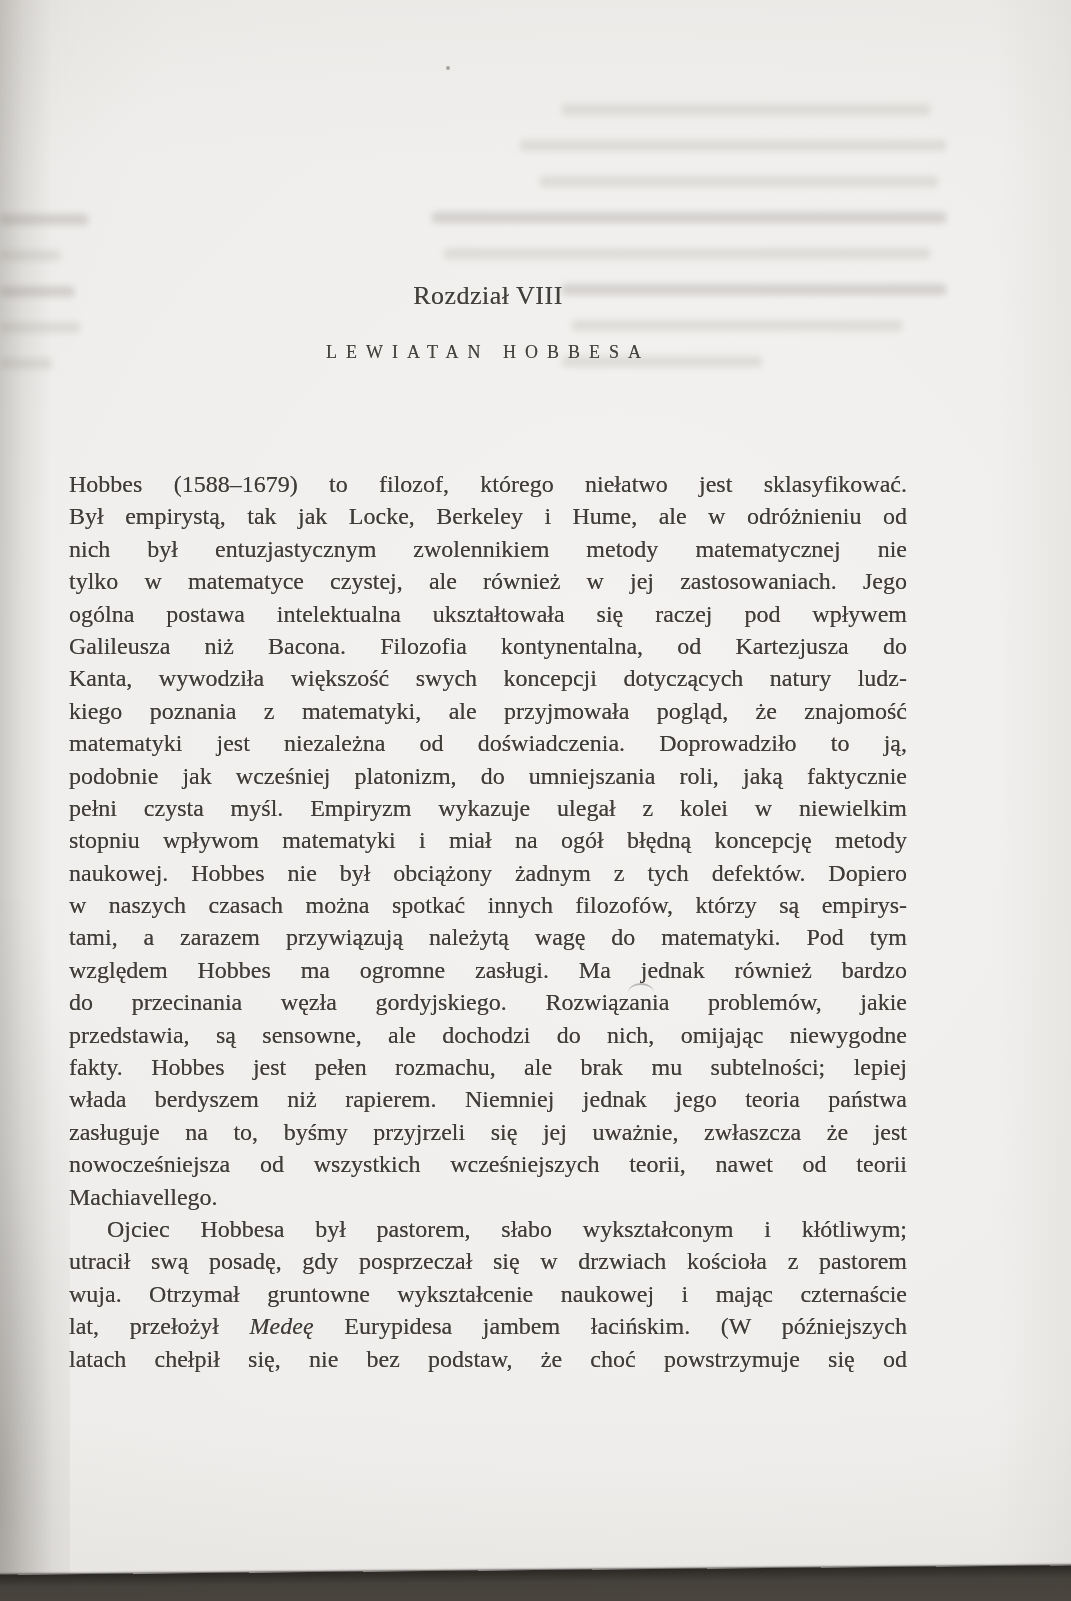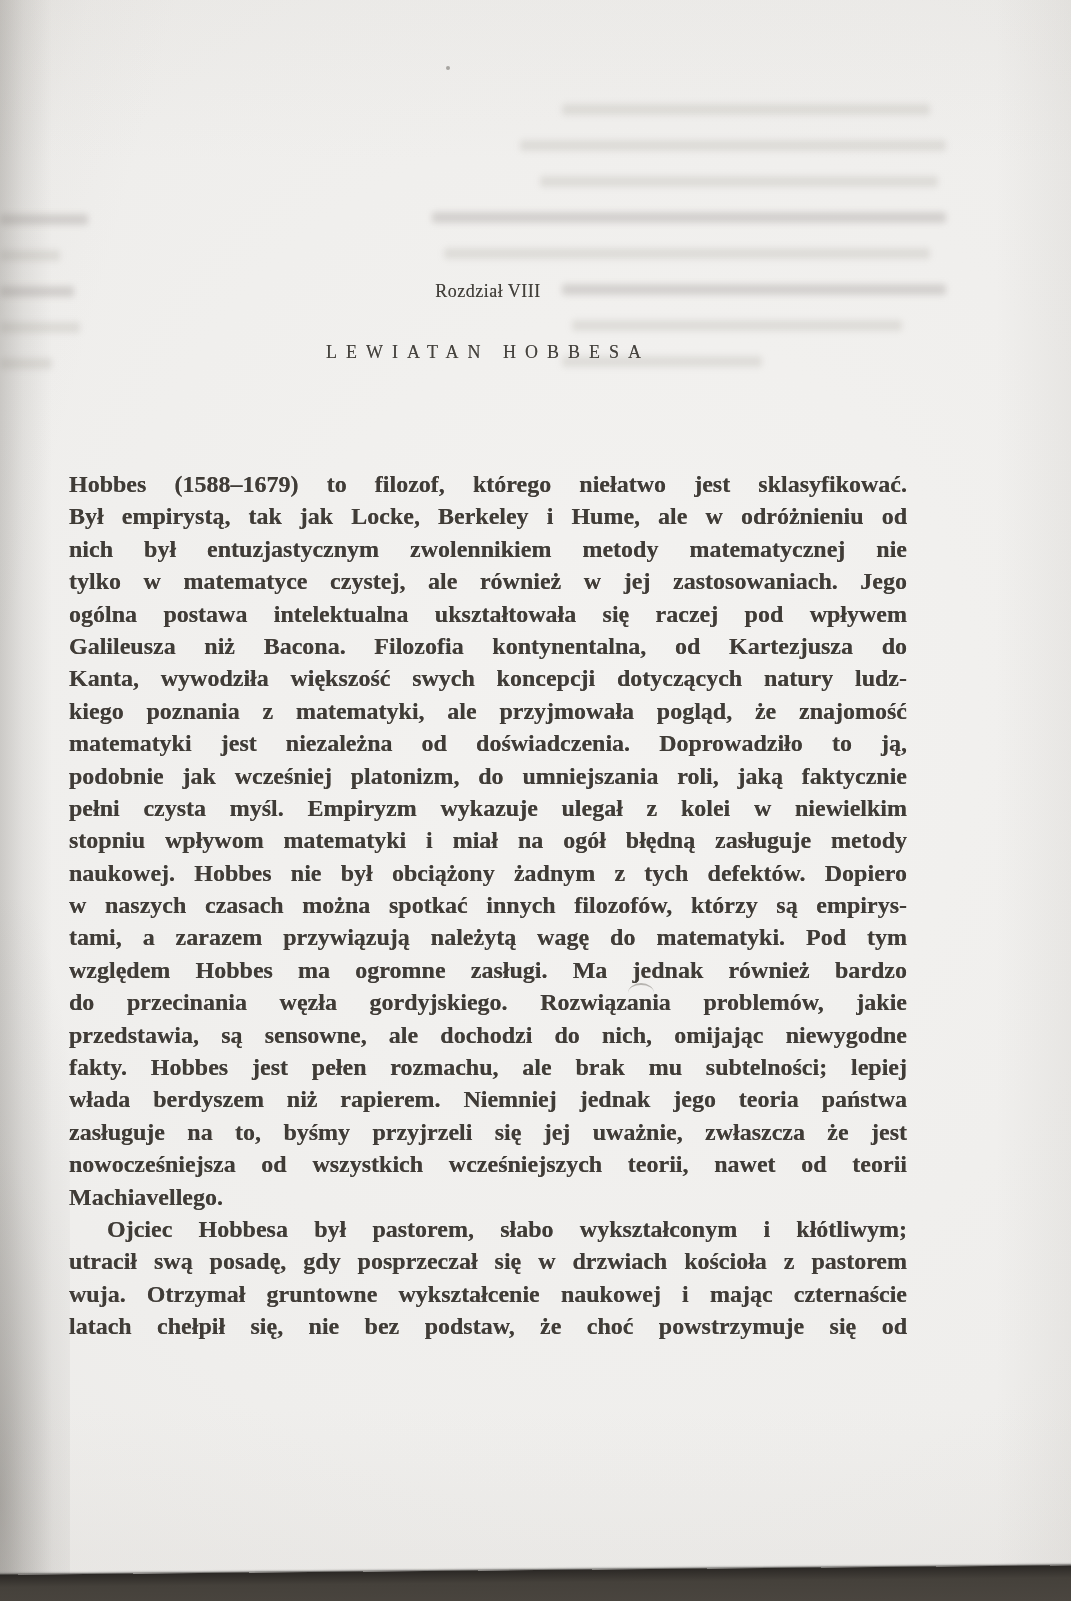--- a/index.html
+++ b/index.html
@@ -51,35 +51,34 @@
   .caret-artifact {
     position: absolute; left: 628px; top: 983px; width: 26px; height: 8px;
     border-top: 2px solid rgba(110,106,100,0.45);
     border-radius: 50% 50% 0 0 / 100% 100% 0 0;
     filter: blur(0.7px);
   }
 
   
   .chapter-heading {
     position: absolute; left: 69px; width: 838px; top: 281px;
-    text-align: center; font-size: 18px; letter-spacing: 0.5px;
+    text-align: center; font-size: 26px; letter-spacing: 0.5px;
     color: #43403b;
     text-shadow: 0 0 0.6px rgba(67,64,59,0.65);
   }
   .chapter-title {
     position: absolute; left: 69px; width: 838px; top: 342px;
     text-align: center; font-size: 18px; letter-spacing: 9px;
     color: #45423d;
     text-shadow: 0 0 0.6px rgba(69,66,61,0.6);
   }
   .bodytext {
     position: absolute; left: 69px; top: 468px; width: 838px;
     font-size: 24px;
     text-shadow: 0 0 0.6px rgba(64,60,55,0.7);
-    font-weight: bold;
   }
   .tl {
     height: 32.4px; line-height: 32.4px;
     text-align: justify; text-align-last: justify;
   }
   .tl.lastline { text-align-last: left; }
   .tl.firstindent { text-indent: 38px; }
   .ital { font-style: italic; }
 </style>
 </head>
@@ -110,37 +109,38 @@
       <div class="tl">Był empirystą, tak jak Locke, Berkeley i Hume, ale w odróżnieniu od</div>
       <div class="tl">nich był entuzjastycznym zwolennikiem metody matematycznej nie</div>
       <div class="tl">tylko w matematyce czystej, ale również w jej zastosowaniach. Jego</div>
       <div class="tl">ogólna postawa intelektualna ukształtowała się raczej pod wpływem</div>
       <div class="tl">Galileusza niż Bacona. Filozofia kontynentalna, od Kartezjusza do</div>
       <div class="tl">Kanta, wywodziła większość swych koncepcji dotyczących natury ludz-</div>
       <div class="tl">kiego poznania z matematyki, ale przyjmowała pogląd, że znajomość</div>
       <div class="tl">matematyki jest niezależna od doświadczenia. Doprowadziło to ją,</div>
       <div class="tl">podobnie jak wcześniej platonizm, do umniejszania roli, jaką faktycznie</div>
       <div class="tl">pełni czysta myśl. Empiryzm wykazuje ulegał z kolei w niewielkim</div>
-      <div class="tl">stopniu wpływom matematyki i miał na ogół błędną zasługuje metody</div>
+      <div class="tl">stopniu wpływom matematyki i miał na ogół błędną koncepcję metody</div>
       <div class="tl">naukowej. Hobbes nie był obciążony żadnym z tych defektów. Dopiero</div>
       <div class="tl">w naszych czasach można spotkać innych filozofów, którzy są empirys-</div>
       <div class="tl">tami, a zarazem przywiązują należytą wagę do matematyki. Pod tym</div>
       <div class="tl">względem Hobbes ma ogromne zasługi. Ma jednak również bardzo</div>
       <div class="tl">do przecinania węzła gordyjskiego. Rozwiązania problemów, jakie</div>
       <div class="tl">przedstawia, są sensowne, ale dochodzi do nich, omijając niewygodne</div>
       <div class="tl">fakty. Hobbes jest pełen rozmachu, ale brak mu subtelności; lepiej</div>
       <div class="tl">włada berdyszem niż rapierem. Niemniej jednak jego teoria państwa</div>
       <div class="tl">zasługuje na to, byśmy przyjrzeli się jej uważnie, zwłaszcza że jest</div>
       <div class="tl">nowocześniejsza od wszystkich wcześniejszych teorii, nawet od teorii</div>
       <div class="tl lastline">Machiavellego.</div>
     </div>
     <div>
       <div class="tl firstindent">Ojciec Hobbesa był pastorem, słabo wykształconym i kłótliwym;</div>
       <div class="tl">utracił swą posadę, gdy posprzeczał się w drzwiach kościoła z pastorem</div>
       <div class="tl">wuja. Otrzymał gruntowne wykształcenie naukowej i mając czternaście</div>
+      <div class="tl"><span>lat, przełożył </span><span class="ital">Medeę</span><span> Eurypidesa jambem łacińskim. (W późniejszych</span></div>
       <div class="tl">latach chełpił się, nie bez podstaw, że choć powstrzymuje się od</div>
     </div>
   </div>
 
   <div class="speck" style="left:76px; top:1293px; width:5px; height:5px;"></div>
   <div class="speck" style="left:446px; top:66px; width:4px; height:4px;"></div>
   <div class="caret-artifact"></div>
 
   <div class="left-edge-shadow"></div>
   <div class="left-lower-shadow"></div>

